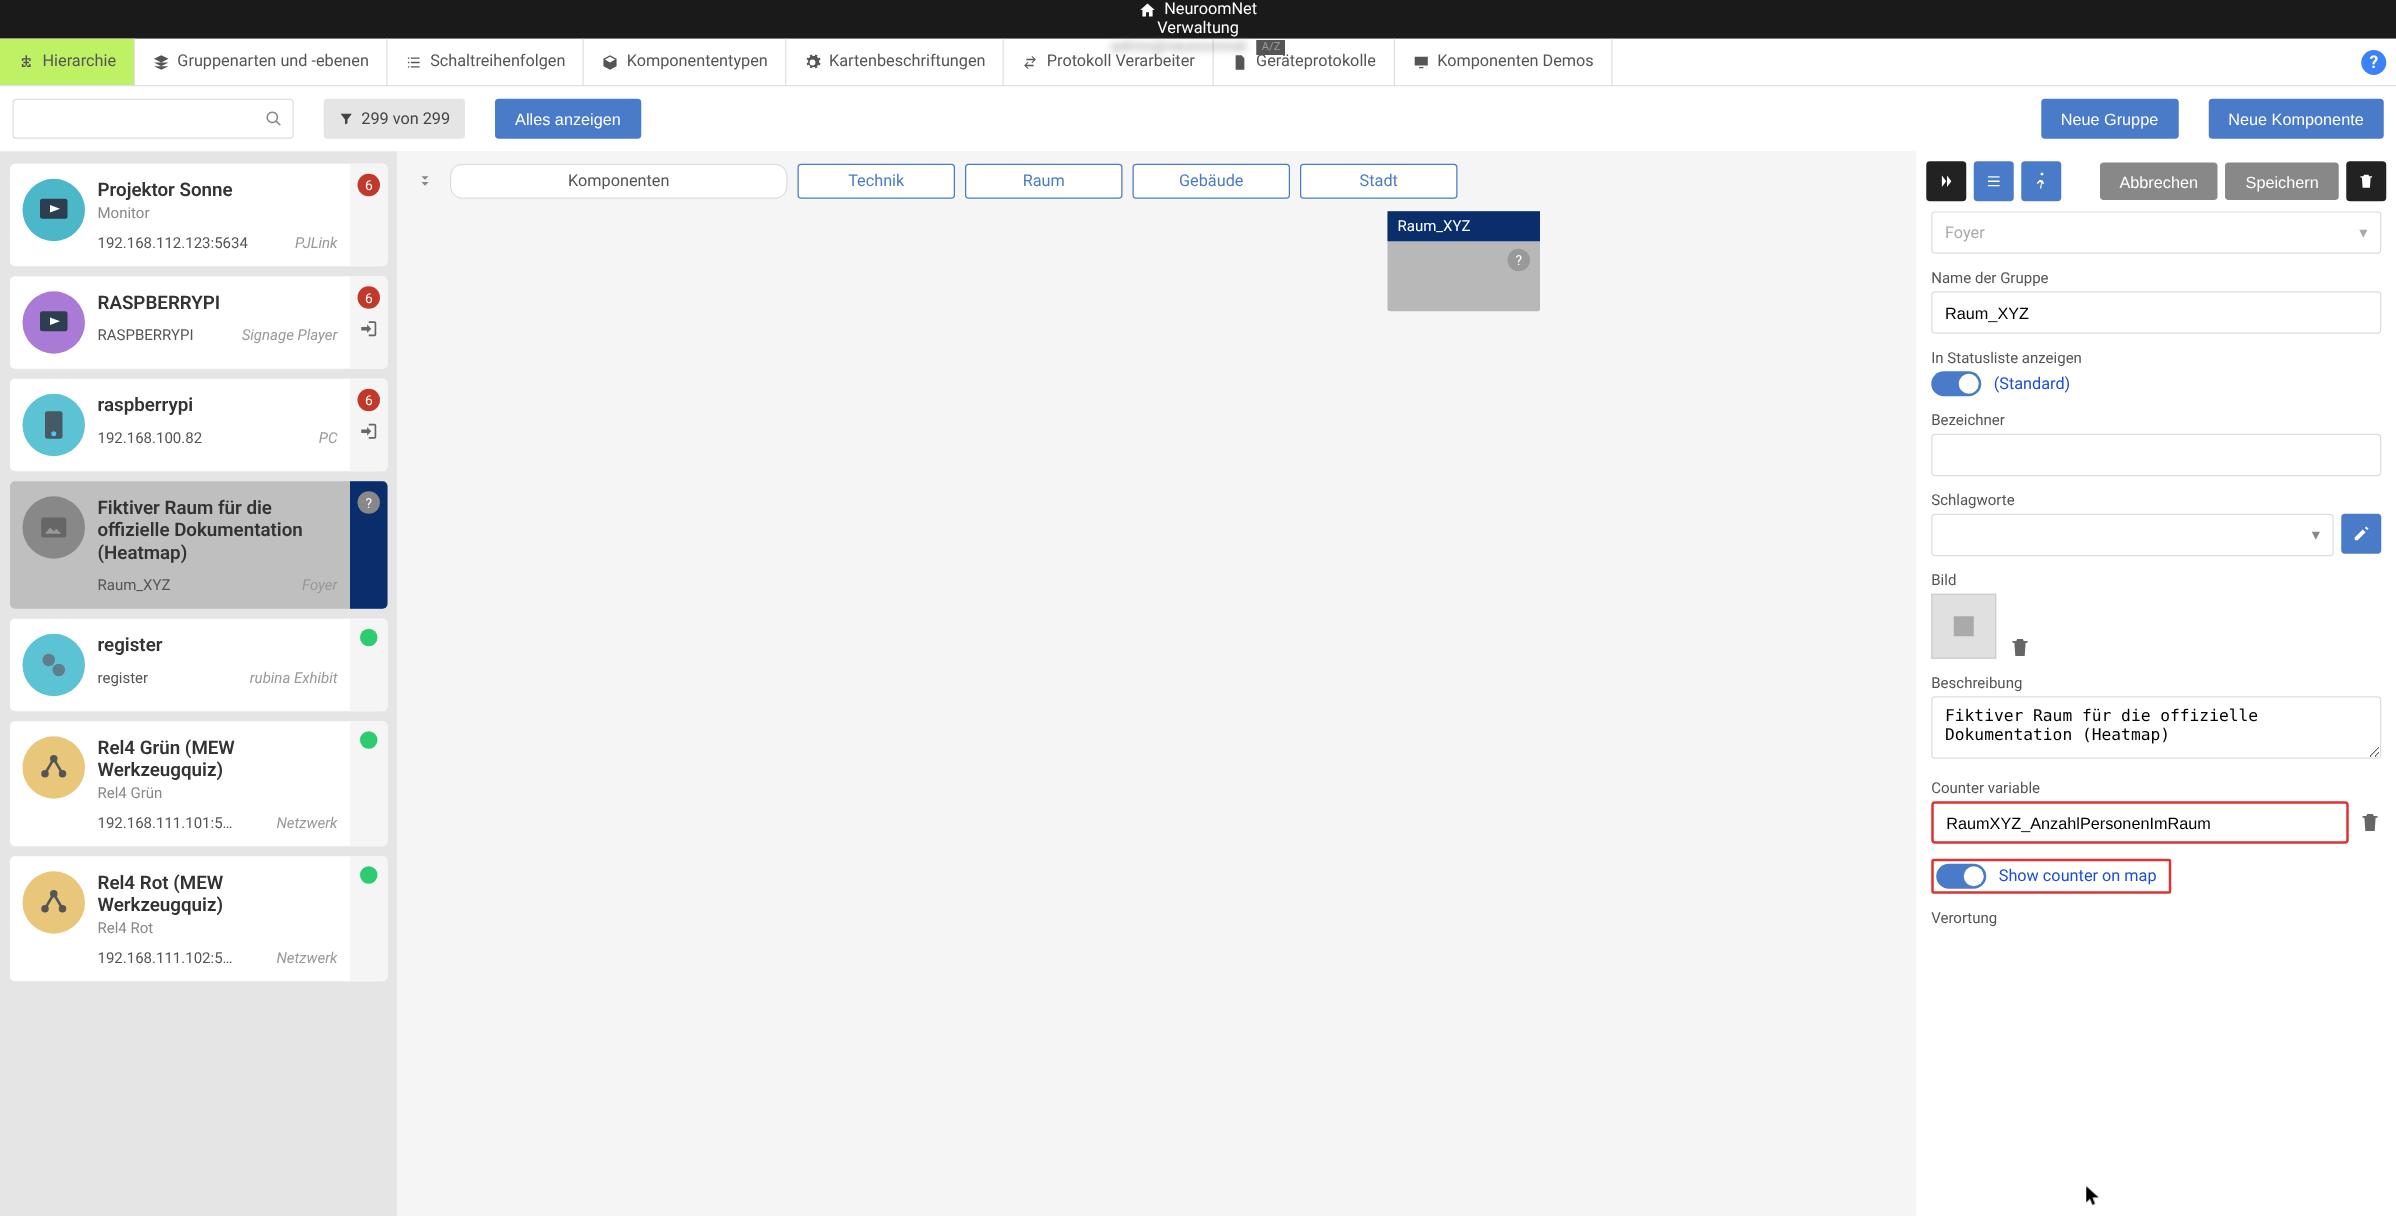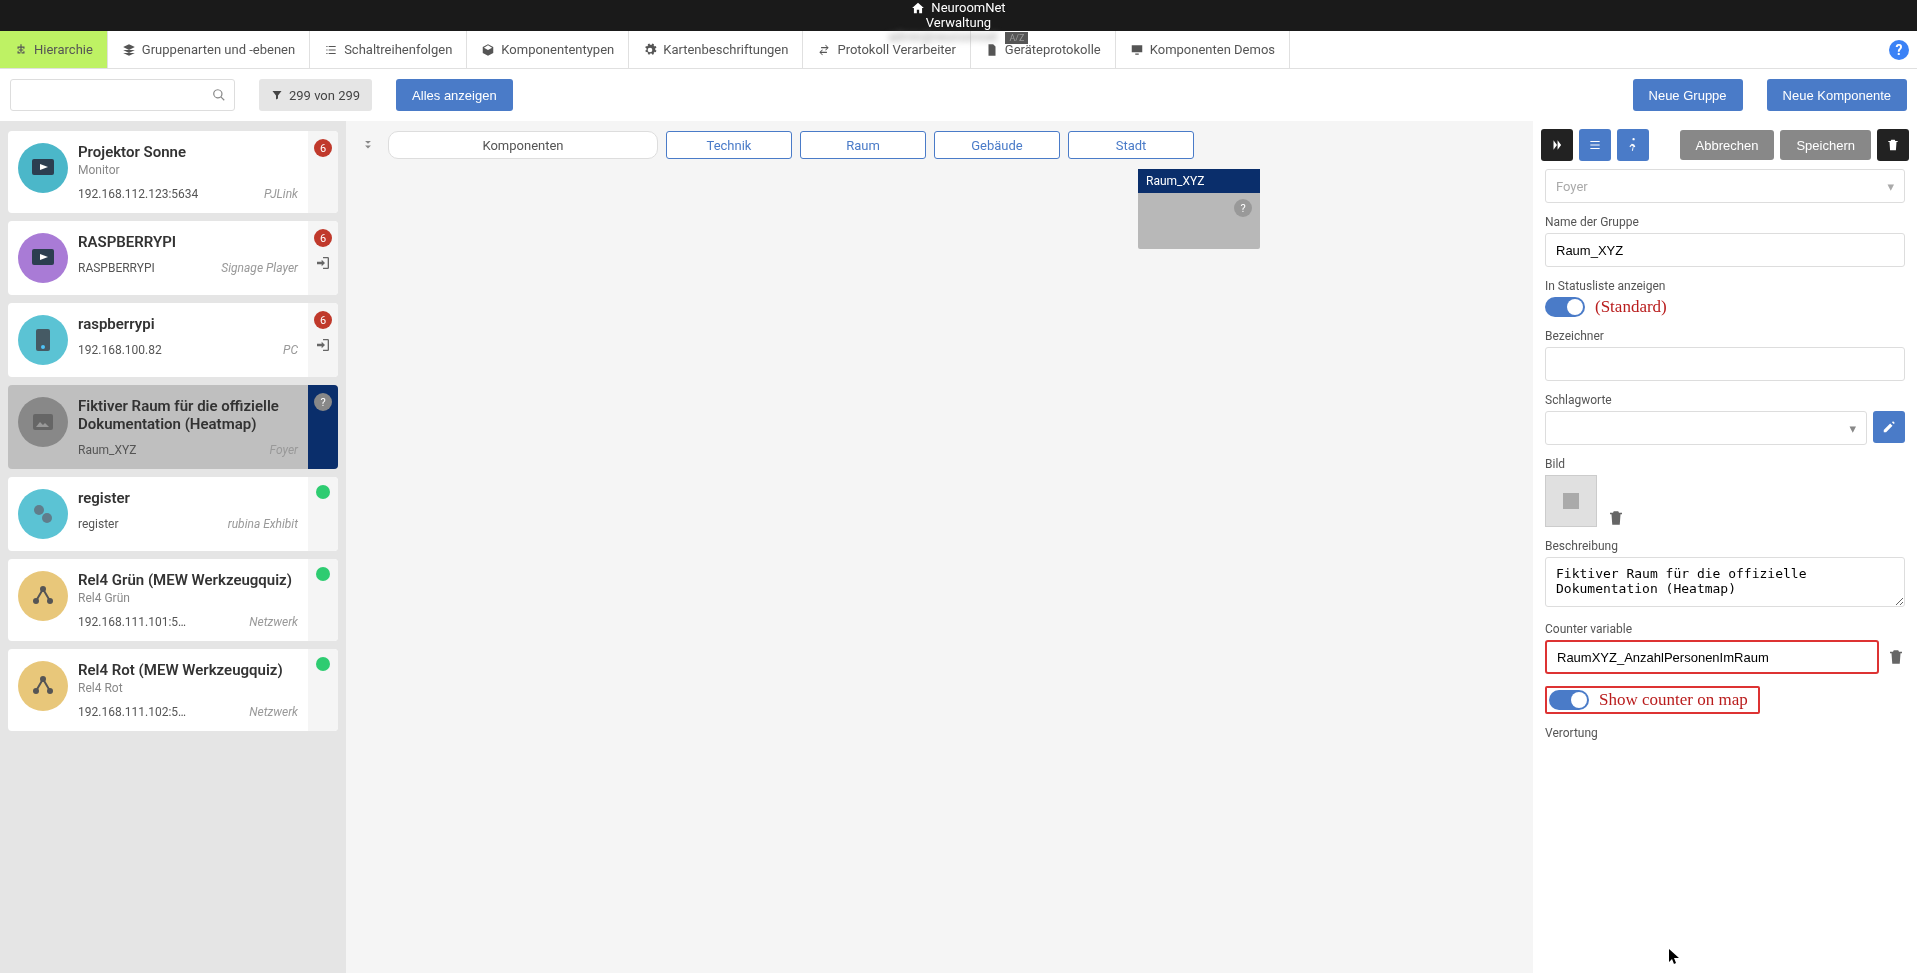--- a/index.html
+++ b/index.html
@@ -23,21 +23,21 @@
 .search-box input { flex: 1; border: none; outline: none; font-size: 13px; }
 .filter-pill { height: 32px; background: #e5e5e5; border-radius: 3px; display: flex; align-items: center; gap: 6px; padding: 0 12px; cursor: pointer; font-size: 13px; color: #444; }
 .btn { height: 32px; border: none; border-radius: 3px; padding: 0 16px; font-size: 13px; cursor: pointer; display: inline-flex; align-items: center; }
 .btn-primary { background: #4a7bc8; color: #fff; }
 .btn-secondary { background: #888; color: #fff; }
 .btn-sm { height: 30px; }
 .toolbar-spacer { flex: 1; }
 
 .main { display: flex; height: calc(100vh - 121px); }
 
-.sidebar { width: 346px; background: #e5e5e5; padding: 10px 8px; overflow-y: auto; position: relative; }
+.sidebar { width: 318px; background: #e5e5e5; padding: 10px 8px; overflow-y: auto; position: relative; }
 .sidebar::-webkit-scrollbar { width: 10px; }
 .sidebar::-webkit-scrollbar-thumb { background: #bbb; border-radius: 5px; }
 .card { background: #fff; border-radius: 4px; margin-bottom: 8px; padding: 12px 10px; display: flex; gap: 10px; position: relative; min-height: 70px; }
 .card.selected { background: #bfbfbf; }
 .card-strip { position: absolute; right: 0; top: 0; bottom: 0; width: 30px; background: #f5f5f5; display: flex; flex-direction: column; align-items: center; padding-top: 8px; gap: 8px; border-top-right-radius: 4px; border-bottom-right-radius: 4px; }
 .card.selected .card-strip { background: #0a2e6b; }
 .card-icon { width: 50px; height: 50px; border-radius: 50%; display: flex; align-items: center; justify-content: center; flex-shrink: 0; }
 .card-body { flex: 1; padding-right: 30px; }
 .card-title { font-weight: 600; font-size: 15px; color: #333; line-height: 1.2; }
 .card-sub { font-size: 12px; color: #888; margin-top: 2px; }
@@ -69,21 +69,21 @@
 .panel-body { flex: 1; overflow-y: auto; padding: 0 12px 12px 12px; }
 .panel-body::-webkit-scrollbar { width: 10px; }
 .panel-body::-webkit-scrollbar-thumb { background: #ccc; border-radius: 5px; }
 .field { margin-bottom: 12px; }
 .field-label { font-size: 12px; color: #555; margin-bottom: 4px; display: block; }
 .field-input { width: 100%; height: 34px; border: 1px solid #ddd; border-radius: 3px; padding: 0 10px; font-size: 13px; }
 .field-textarea { width: 100%; min-height: 50px; border: 1px solid #ddd; border-radius: 3px; padding: 8px 10px; font-size: 13px; resize: vertical; }
 .toggle { width: 40px; height: 20px; border-radius: 10px; background: #4a7bc8; position: relative; cursor: pointer; display: inline-block; vertical-align: middle; }
 .toggle::after { content: ''; position: absolute; width: 16px; height: 16px; background: #fff; border-radius: 50%; top: 2px; right: 2px; }
 .toggle-row { display: flex; align-items: center; gap: 10px; }
-.toggle-label { font-size: 17px; color: #b91c1c; font-family: Liberation Serif, serif; }
+.toggle-label { font-size: 13px; color: #1d4ed8; }
 .select-row { display: flex; gap: 6px; }
 .select-row .field-input { flex: 1; }
 .img-row { display: flex; align-items: flex-end; gap: 10px; }
 .img-placeholder { width: 52px; height: 52px; border: 1px solid #ccc; background: #e0e0e0; display: flex; align-items: center; justify-content: center; }
 .trash-sm { width: 18px; height: 18px; color: #666; cursor: pointer; }
 .highlight-red { border: 2px solid #d33 !important; }
 .highlight-box { border: 2px solid #d33; padding: 2px 10px 2px 2px; display: inline-flex; align-items: center; gap: 10px; border-radius: 2px; }
 .counter-row { display: flex; gap: 8px; align-items: center; }
 .counter-row .field-input { flex: 1; }
 .cutoff-field { width: 100%; height: 34px; border: 1px solid #ddd; border-radius: 3px; padding: 0 10px; font-size: 13px; color: #aaa; display: flex; align-items: center; justify-content: space-between; }

